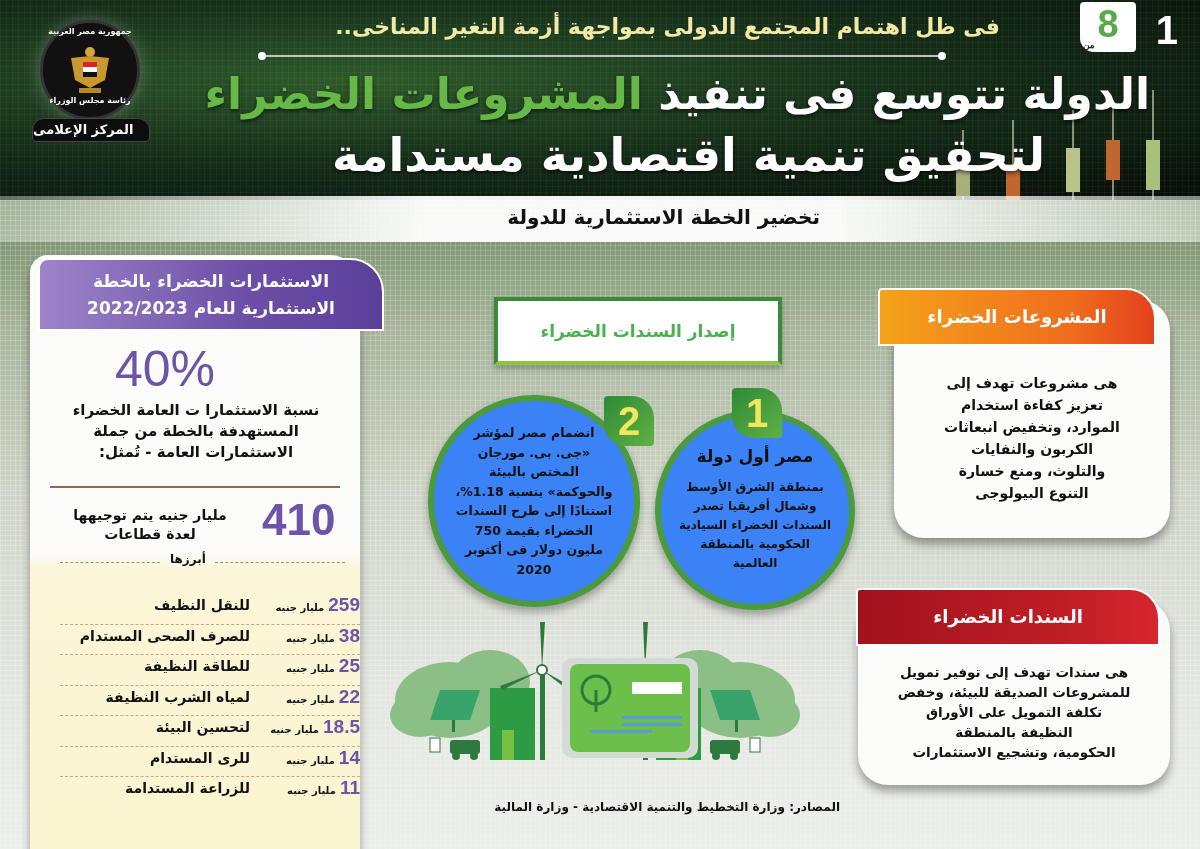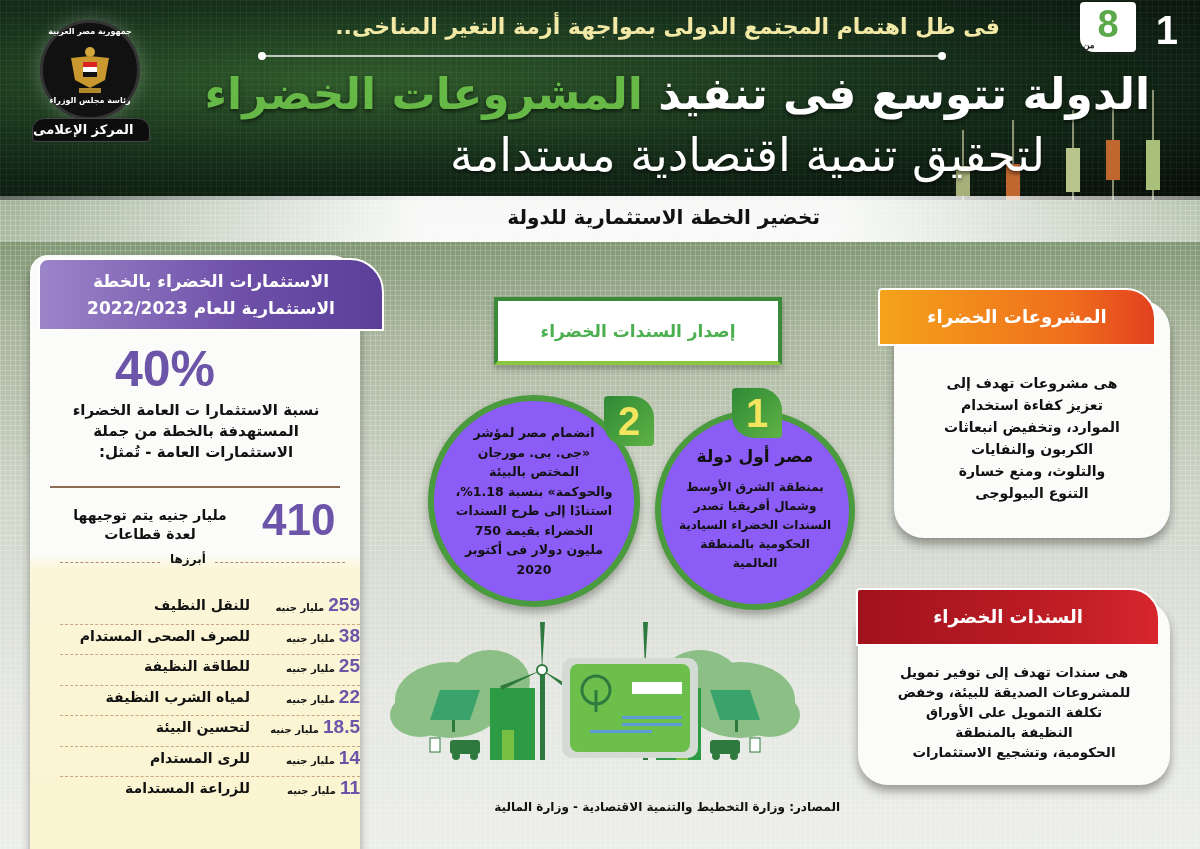--- a/index.html
+++ b/index.html
@@ -54,21 +54,21 @@
   .subtitle-line::before { left: -4px; }
   .subtitle-line::after { right: -4px; }
   .title1 {
     position: absolute; right: 50px; top: 68px;
     color: #fff; font-size: 44px; font-weight: bold; white-space: nowrap;
     text-shadow: 0 2px 4px rgba(0,0,0,0.6);
   }
   .title1 .hl { color: #66b947; }
   .title2 {
     position: absolute; right: 155px; top: 128px;
-    color: #fff; font-size: 46px; font-weight: normal; white-space: nowrap;
+    color: #fff; font-size: 46px; font-weight: bold; white-space: nowrap;
     text-shadow: 0 2px 4px rgba(0,0,0,0.6);
     margin-left: 44px;
   }
   .logo {
     position: absolute; left: 40px; top: 20px; width: 100px; height: 100px;
     border-radius: 50%; background: #111; border: 3px solid #333;
     box-shadow: 0 0 18px rgba(255,255,255,0.25);
     display: flex; align-items: center; justify-content: center;
   }
   .logo-ring-text {
@@ -112,21 +112,21 @@
   .left-card .head {
     position: absolute; left: 8px; top: 3px; width: 346px; height: 73px;
     background: linear-gradient(90deg, #9c84c9, #6d4fa8 60%, #5b3f98);
     border-radius: 10px 34px 0 0;
     border: 2px solid #fff;
     color: #fff; text-align: center; font-weight: bold; font-size: 17px; line-height: 27px;
     padding-top: 8px;
   }
   .pct {
     position: absolute; left: 0; width: 330px; top: 340px; text-align: center;
-    color: #6c55a8; font-weight: bold; font-size: 50px; font-family: "Liberation Sans", sans-serif;
+    color: #6c55a8; font-weight: normal; font-size: 50px; font-family: "Liberation Sans", sans-serif;
   }
   .pct-desc {
     position: absolute; left: 0; width: 350px; top: 400px; text-align: center;
     color: #111; font-weight: bold; font-size: 15px; line-height: 21px; margin-left: 21px;
   }
   .divider-brown {
     position: absolute; left: 50px; width: 290px; top: 486px; height: 2px; background: #8b6b54;
   }
   .big410 {
     position: absolute; left: 262px; top: 495px;
@@ -161,21 +161,21 @@
   .bond-head {
     position: absolute; left: 494px; top: 297px; width: 288px; height: 68px;
     background: #fff; border: 4px solid #3a8a3a; border-bottom-color: #8cc63e;
     box-shadow: 0 4px 6px rgba(0,0,0,0.25);
     text-align: center; line-height: 60px;
     color: #4caf50; font-weight: bold; font-size: 17px;
   }
 
   .circle {
     position: absolute; width: 200px; height: 200px; border-radius: 50%;
-    background: #8b5cf6; border: 6px solid #4a9a3e;
+    background: #3b82f6; border: 6px solid #4a9a3e;
     box-shadow: 0 5px 8px rgba(0,0,0,0.3);
     text-align: center; color: #111; font-weight: bold;
   }
   .circle.c2 { left: 428px; top: 395px; width: 212px; height: 212px; }
   .circle.c1 { left: 655px; top: 410px; width: 200px; height: 200px; }
   .circle .txt { position: absolute; left: 12px; right: 12px; }
   .c2 .txt { top: 22px; font-size: 12.5px; line-height: 19.5px; }
   .c1 .txt-head { position: absolute; left: 0; right: 0; top: 30px; font-size: 17px; }
   .c1 .txt { top: 62px; font-size: 12px; line-height: 19px; }
   .badge {

